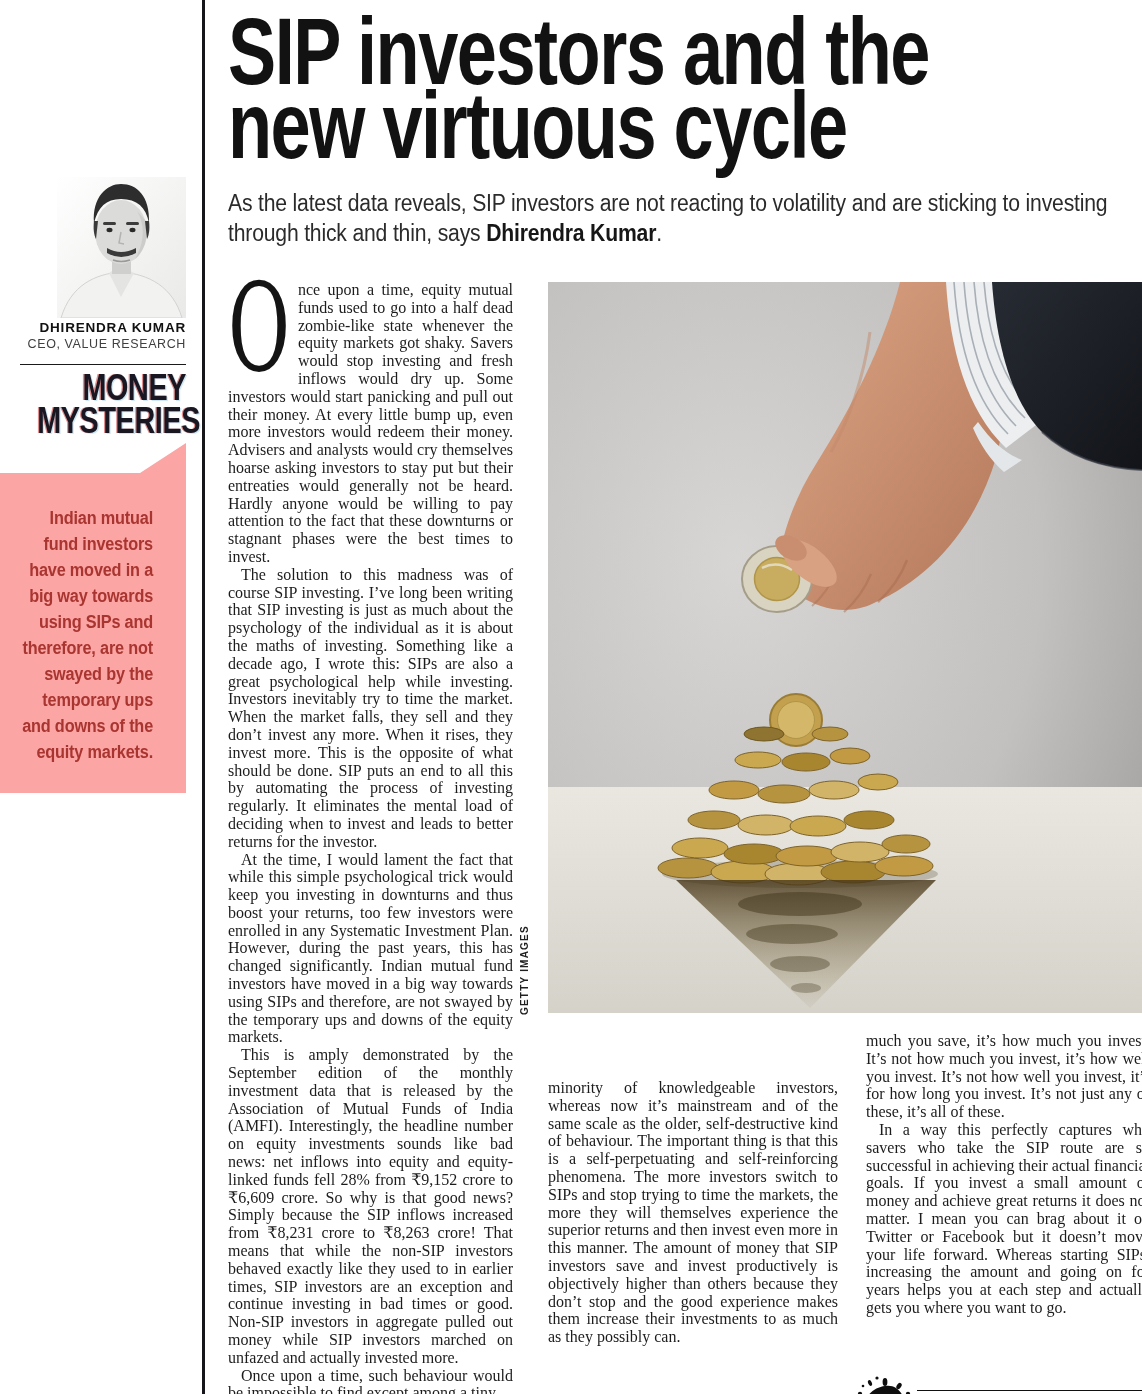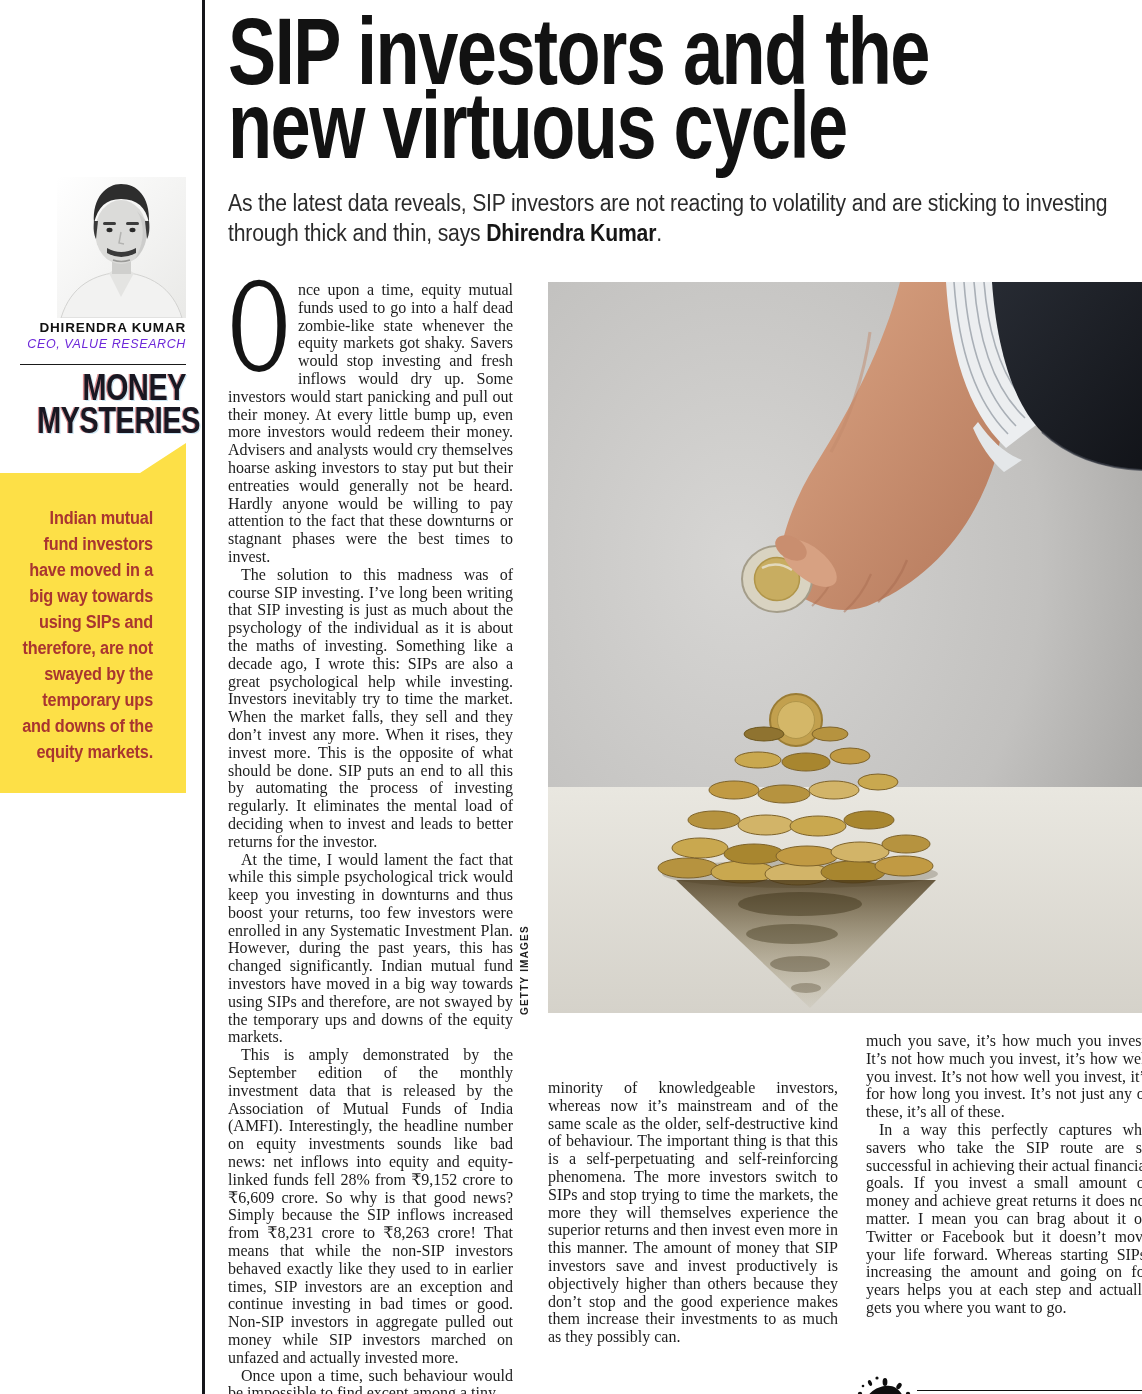--- a/index.html
+++ b/index.html
@@ -9,30 +9,30 @@
   }
   [data-name]{box-sizing:border-box;}
 
   
   .vrule{position:absolute;left:202px;top:0;width:3px;height:1394px;background:#15151a;}
 
   
   .portrait{position:absolute;left:57px;top:177px;width:129px;height:141px;}
   .byline{position:absolute;left:0;top:320px;width:186px;text-align:right;line-height:16px;}
   .byline .name{font-weight:bold;font-size:13.5px;letter-spacing:.8px;color:#111;}
-  .byline .role{font-size:12.5px;letter-spacing:.6px;color:#6d28d9;font-style:italic;}
+  .byline .role{font-size:12.5px;letter-spacing:.6px;color:#404040;}
   .side-hr{position:absolute;left:20px;top:364px;width:166px;height:0;border-top:1.6px solid #1a1a1a;}
   .colname{
     position:absolute;left:0;top:371px;width:186px;text-align:right;
     font-weight:bold;font-size:36px;line-height:33px;letter-spacing:-.5px;color:#181722;
     transform:scaleX(.8);transform-origin:100% 0;
     text-shadow:-1.6px 0 0 rgba(190,35,35,.5),1.6px 1px 0 rgba(80,170,215,.28);
   }
   .qbox{
-    position:absolute;left:0;top:443px;width:186px;height:350px;background:#fde047;
+    position:absolute;left:0;top:443px;width:186px;height:350px;background:#fca5a5;
     clip-path:polygon(0 30px,140px 30px,186px 0,186px 350px,0 350px);
   }
   .quote{
     position:absolute;left:6px;top:62px;width:147px;text-align:right;
     font-weight:bold;font-size:17.5px;line-height:26px;color:#a93530;
     transform:scaleX(.93);transform-origin:100% 0;letter-spacing:-.2px;
   }
 
   
   .headline{

